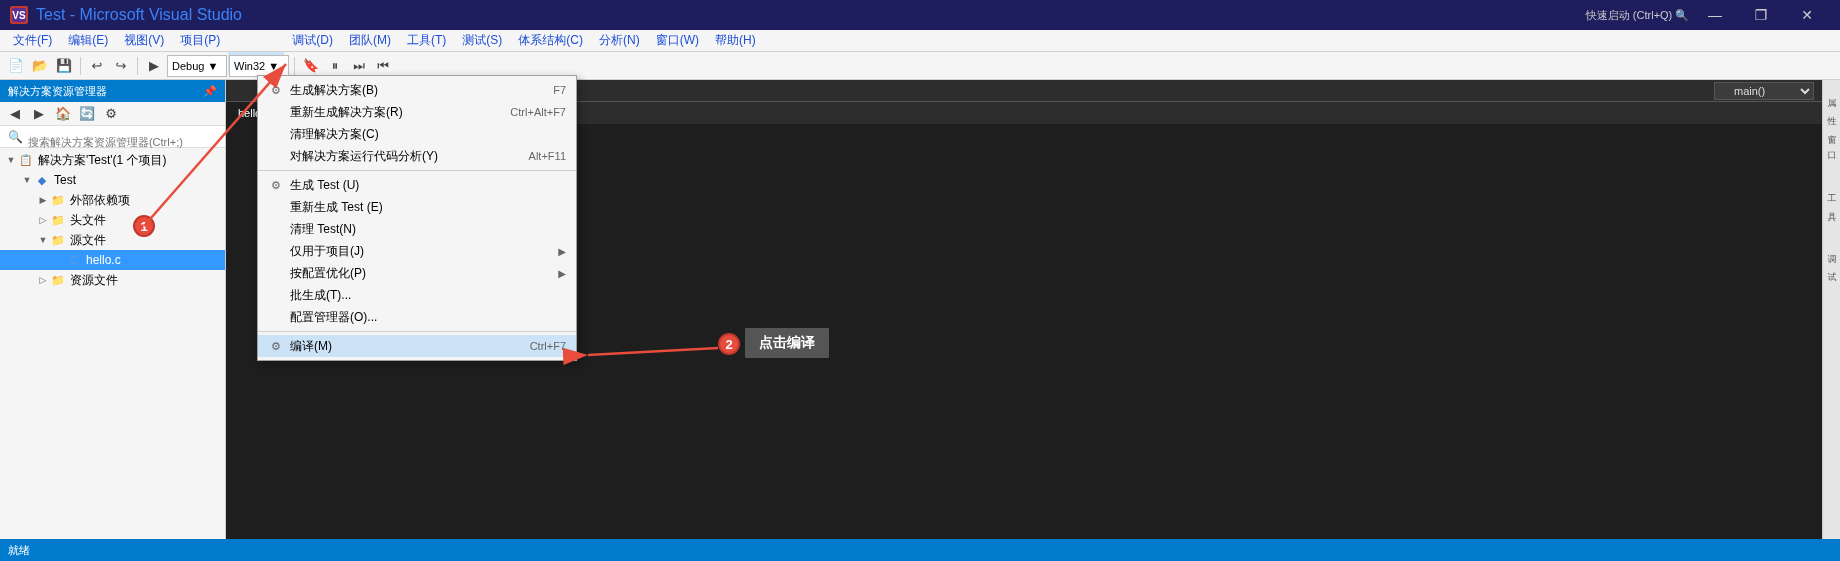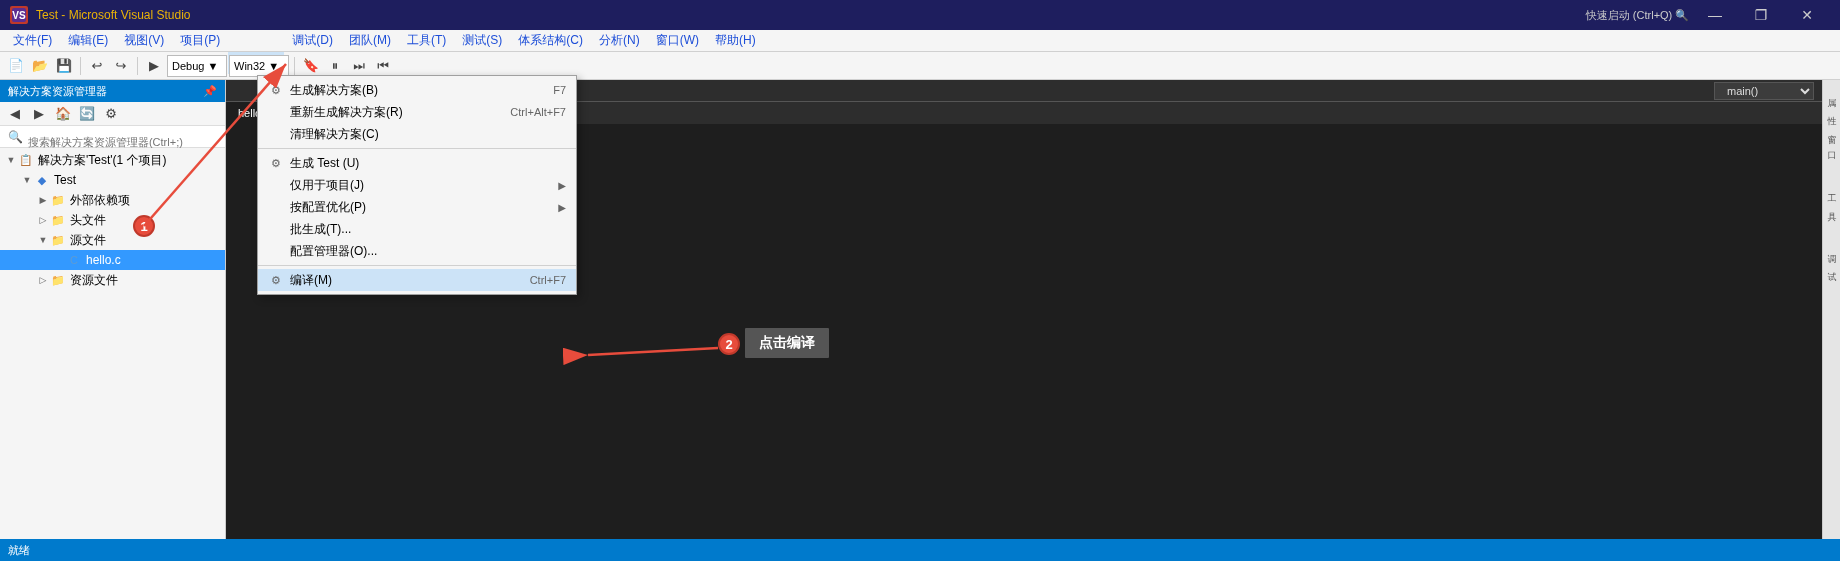--- a/index.html
+++ b/index.html
@@ -34,22 +34,22 @@
       background: #c0392b;
       border-radius: 2px;
       display: flex;
       align-items: center;
       justify-content: center;
       color: white;
       font-size: 10px;
       font-weight: bold;
     }
     .title-bar-title {
-      color: #eab308;
-      font-size: 12px;
+      color: #3b82f6;
+      font-size: 16px;
     }
     .title-bar-right {
       display: flex;
       align-items: center;
       gap: 3px;
       font-size: 11px;
       color: #ccc;
     }
     .title-bar-controls {
       display: flex;
@@ -259,21 +259,21 @@
       align-items: center;
       justify-content: flex-end;
       padding: 0 8px;
       border-bottom: 1px solid #555;
     }
     .editor-nav-dropdown {
       background: #3c3c3c;
       color: #ddd;
       border: 1px solid #555;
       font-size: 11px;
-      padding: 1px 8px;
+      padding: 1px 15px;
       height: 18px;
       min-width: 100px;
     }
     .code-line {
       display: flex;
       padding: 0 8px;
       line-height: 1.5;
     }
     .line-num {
       color: #858585;
@@ -624,25 +624,46 @@
     </div>
     <span class="dropdown-shortcut">Ctrl+Alt+F7</span>
   </div>
   <div class="dropdown-item">
     <div class="dropdown-item-left">
       <div class="dropdown-item-icon"></div>
       <span>清理解决方案(C)</span>
     </div>
     <span class="dropdown-shortcut"></span>
   </div>
+  <div class="dropdown-item">
+    <div class="dropdown-item-left">
+      <div class="dropdown-item-icon"></div>
+      <span>对解决方案运行代码分析(Y)</span>
+    </div>
+    <span class="dropdown-shortcut">Alt+F11</span>
+  </div>
   <div class="dropdown-separator"></div>
   <div class="dropdown-item">
     <div class="dropdown-item-left">
       <div class="dropdown-item-icon">⚙</div>
       <span>生成 Test (U)</span>
+    </div>
+    <span class="dropdown-shortcut"></span>
+  </div>
+  <div class="dropdown-item">
+    <div class="dropdown-item-left">
+      <div class="dropdown-item-icon"></div>
+      <span>重新生成 Test (E)</span>
+    </div>
+    <span class="dropdown-shortcut"></span>
+  </div>
+  <div class="dropdown-item">
+    <div class="dropdown-item-left">
+      <div class="dropdown-item-icon"></div>
+      <span>清理 Test(N)</span>
     </div>
     <span class="dropdown-shortcut"></span>
   </div>
   <div class="dropdown-item">
     <div class="dropdown-item-left">
       <div class="dropdown-item-icon"></div>
       <span>仅用于项目(J)</span>
     </div>
     <span class="dropdown-arrow">▶</span>
   </div>

